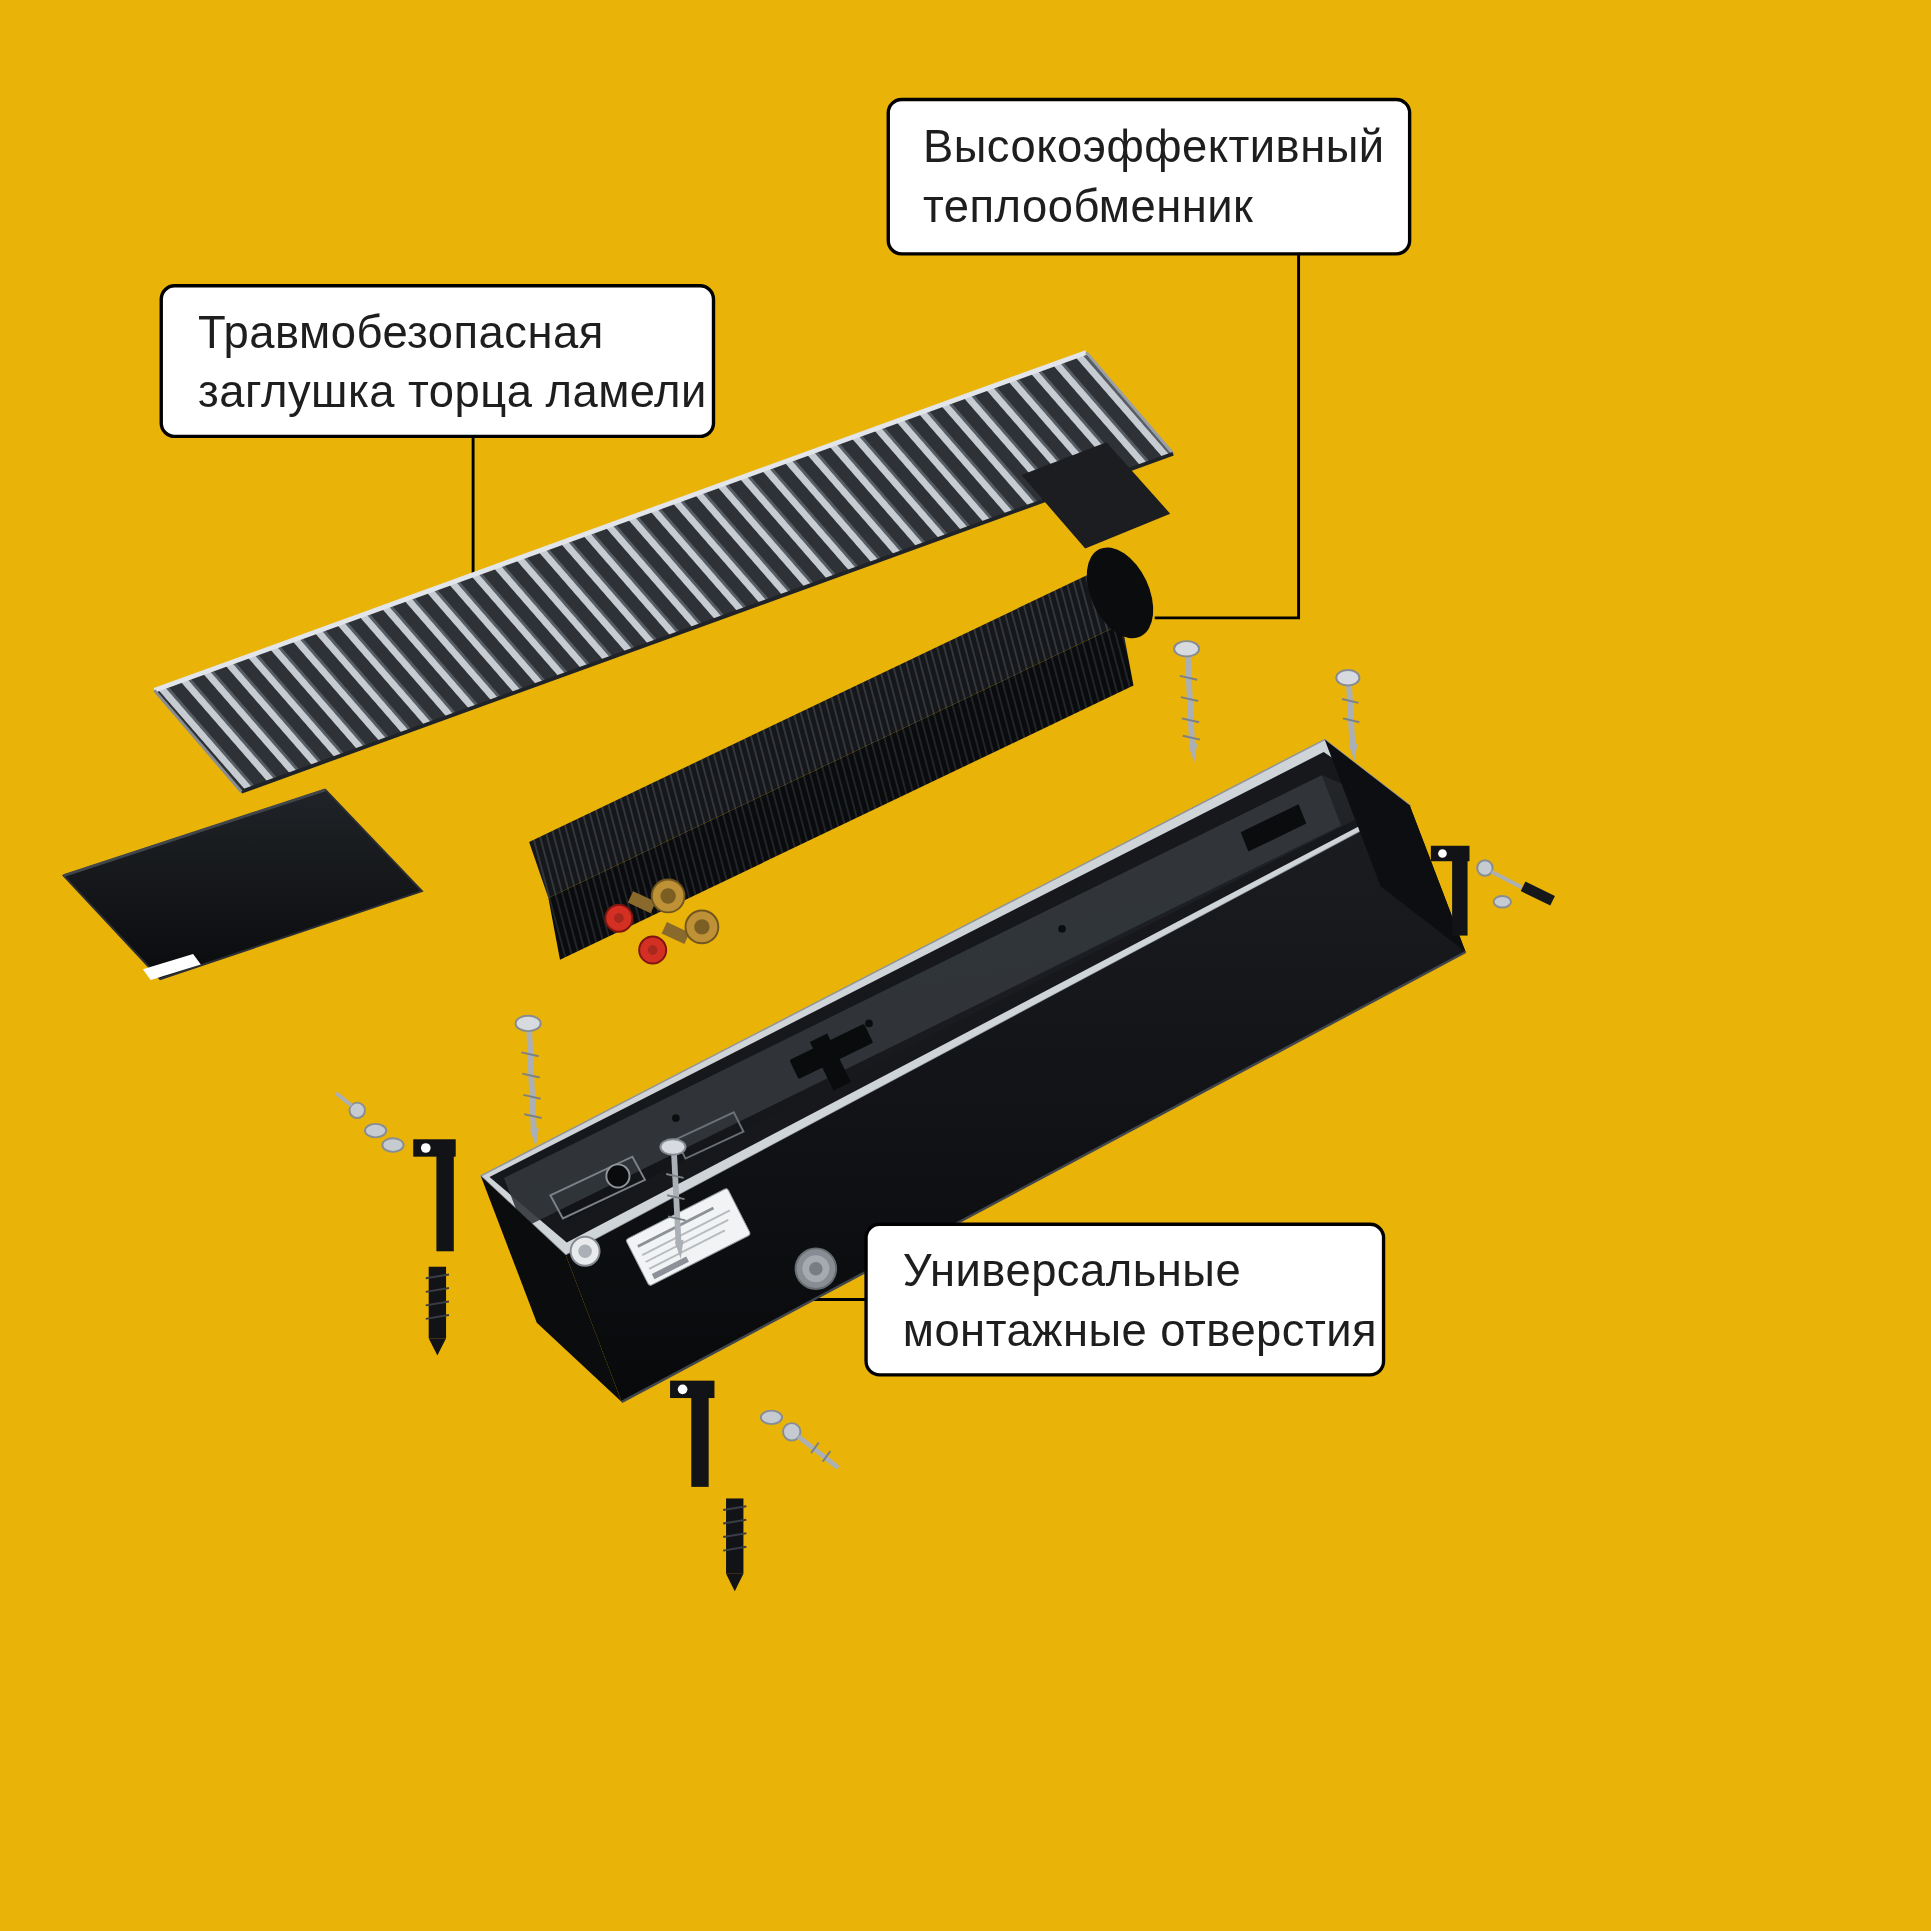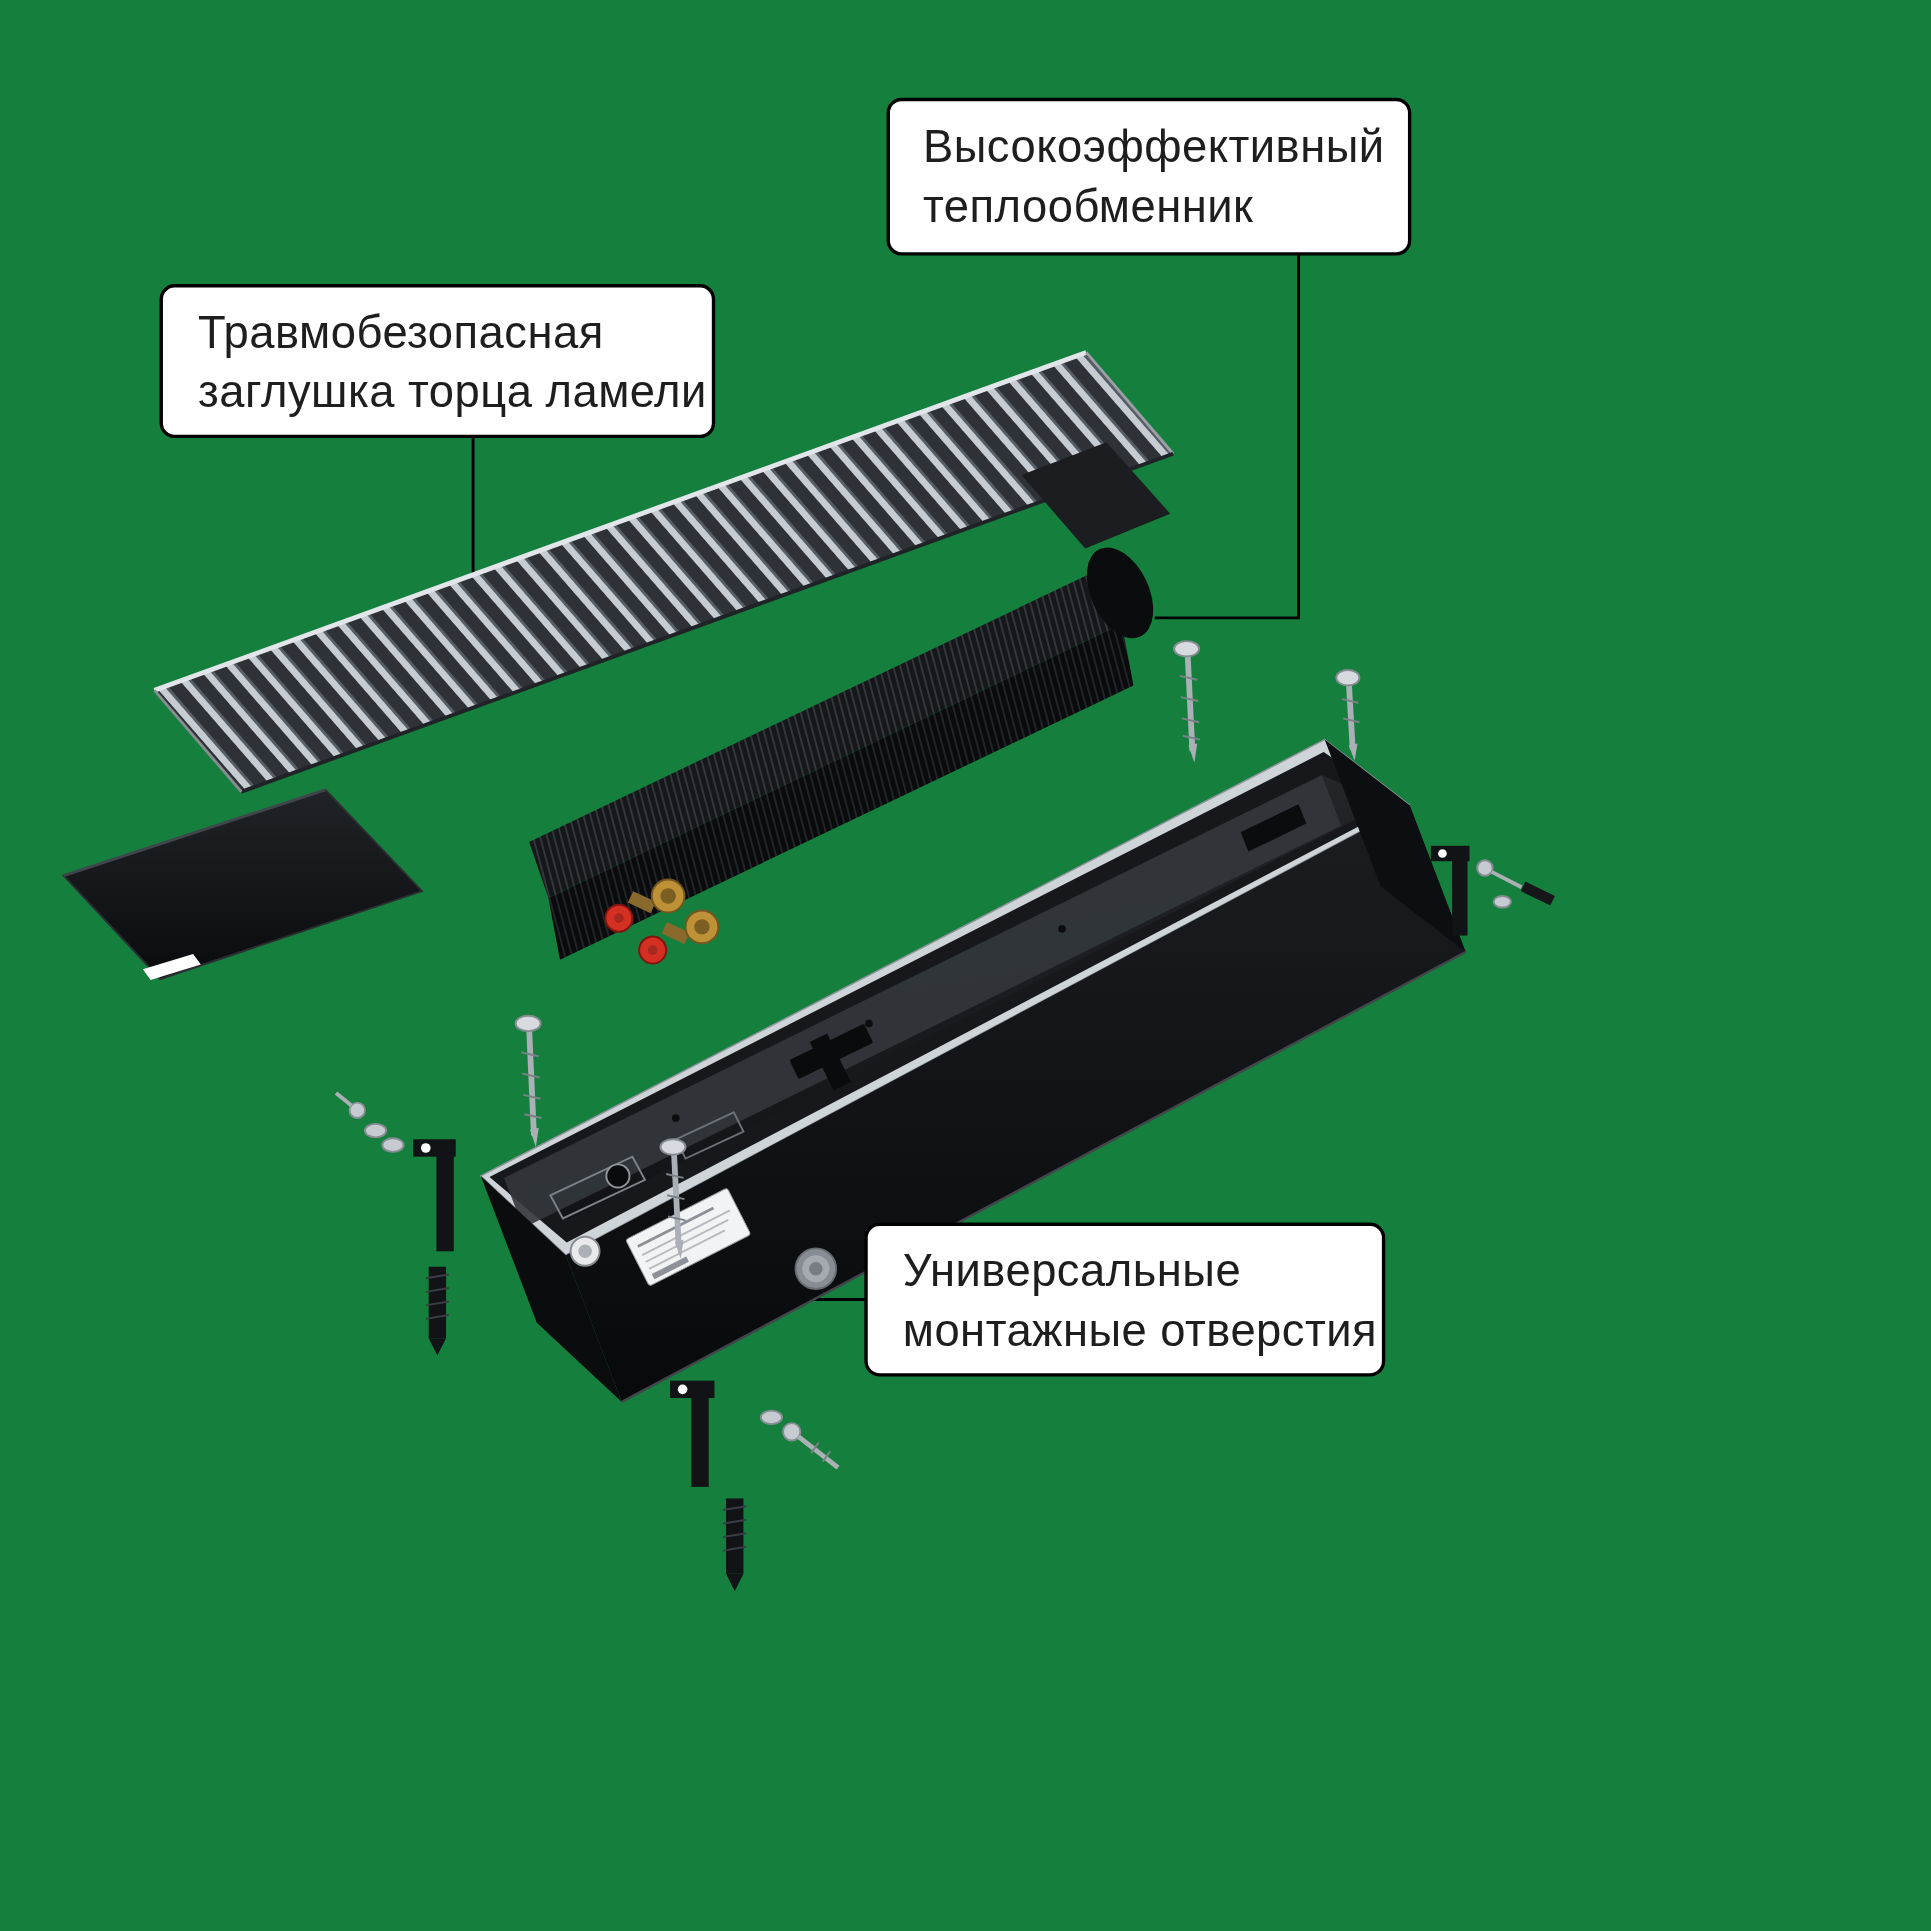--- a/index.html
+++ b/index.html
@@ -1,16 +1,16 @@
 <!DOCTYPE html>
 <html><head>
 <meta charset="utf-8">
 <style>
   html, body { margin: 0; padding: 0; background: #ffffff; }
-  .canvas { width: 1931px; height: 1931px; position: relative; background: #15803d; overflow: hidden; }
+  .canvas { width: 1931px; height: 1931px; position: relative; background: #eab308; overflow: hidden; }
   svg { display: block; width: 1931px; height: 1931px; }
   .co-text {
     font-family: "Liberation Sans", sans-serif;
     font-size: 47px;
     font-weight: 400;
     letter-spacing: 0.5px;
   }
 </style>
 </head>
 <body>

